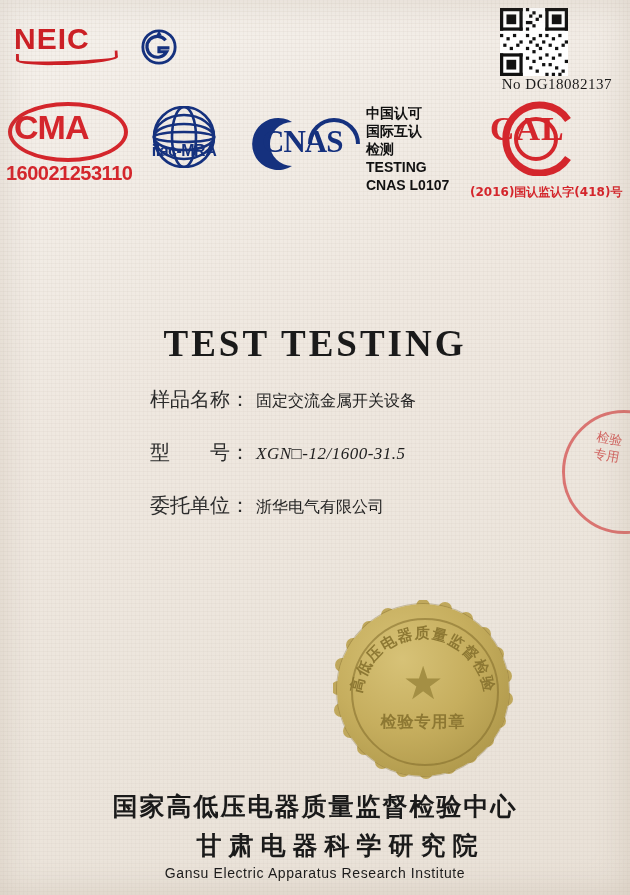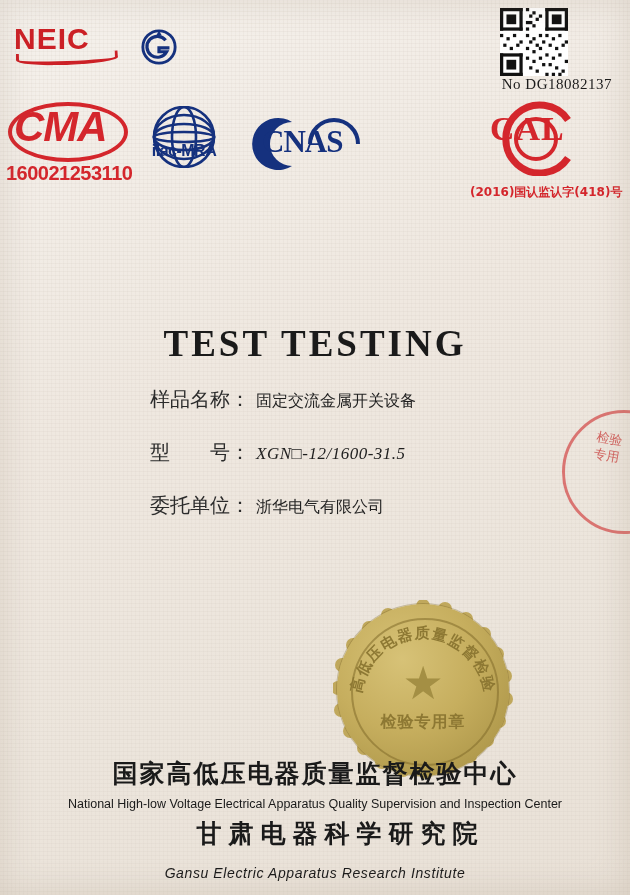--- a/index.html
+++ b/index.html
@@ -80,24 +80,23 @@
   }
   .cma-wrap {
     position: absolute;
     left: 6px; top: 4px;
     width: 120px;
   }
   .cma-text {
     color: #d4262c;
     font-family: "Liberation Sans", sans-serif;
     font-weight: bold;
-    font-size: 42px;
+    font-size: 34px;
     letter-spacing: -1px;
     line-height: 54px;
-    font-style: italic;
   }
   .cma-oval {
     position: absolute;
     left: 2px; top: 2px;
     width: 112px; height: 52px;
     border: 4px solid #d4262c;
     border-radius: 50%;
   }
   .cma-num {
     color: #d4262c;
@@ -332,22 +331,21 @@
     text-indent: 7px;
     color: #1a1a1a;
     margin-top: 6px;
     margin-left: 44px;
   }
   .footer-en2 {
     font-family: "Liberation Sans", sans-serif;
     font-size: 14px;
     color: #1a1a1a;
     letter-spacing: 0.6px;
-    margin-top: 15px;
-    font-style: italic;
+    margin-top: 3px;
   }
 </style>
 </head>
 <body>
 
 <div class="page">
 
   <div>
     <div class="neic">NEIC</div>
     <div class="neic-swoosh"></div>
@@ -458,20 +456,27 @@
   <div class="ilac-label">ilac-MRA</div>
 
   <div class="cnas-mark">
     <svg viewBox="0 0 120 64" width="120" height="64">
       <path d="M40 10 A26 26 0 1 0 40 54 A20 20 0 1 1 40 10 Z" fill="#15317e"></path>
       <path d="M58 32 A24 24 0 0 1 106 32" fill="none" stroke="#15317e" stroke-width="4"></path>
     </svg>
     <div class="cnas-text" style="left:10px;top:12px;">CNAS</div>
   </div>
 
+  <div class="cnas-lines">
+    <div class="zh">中国认可</div>
+    <div class="zh">国际互认</div>
+    <div class="zh">检测</div>
+    <div>TESTING</div>
+    <div>CNAS L0107</div>
+  </div>
 
   <div class="cal">
     <svg viewBox="0 0 118 76" width="118" height="76">
       <path d="M92 20 A34 34 0 1 0 92 58" fill="none" stroke="#d4262c" stroke-width="7"></path>
       <circle cx="60" cy="39" r="20" fill="none" stroke="#d4262c" stroke-width="4"></circle>
     </svg>
     <div class="cal-text">CAL</div>
   </div>
   <div class="cal-sub" style="position:absolute;left:470px;top:184px;width:170px;">(2016)国认监认字(418)号</div>
 
@@ -531,19 +536,18 @@
       <text font-family="DejaVu Sans, sans-serif" font-size="15" font-weight="bold" fill="#8d7833" letter-spacing="1.5">
         <textPath href="#sealArc" startOffset="50%" text-anchor="middle">国家高低压电器质量监督检验中心</textPath>
       </text>
     </svg>
     <div class="seal-star">★</div>
     <div class="seal-bottom-label">检验专用章</div>
   </div>
 
   <div class="footer">
     <div class="footer-cn1">国家高低压电器质量监督检验中心</div>
-    <div class="footer-en1">National High-low Voltage Electrical Apparatus Quality Supervision and Inspection Center</div>
     <div class="footer-cn2">甘肃电器科学研究院</div>
     <div class="footer-en2">Gansu Electric Apparatus Research Institute</div>
   </div>
 
   <div class="edge-shadow"></div>
 </div>
 
 </body></html>

